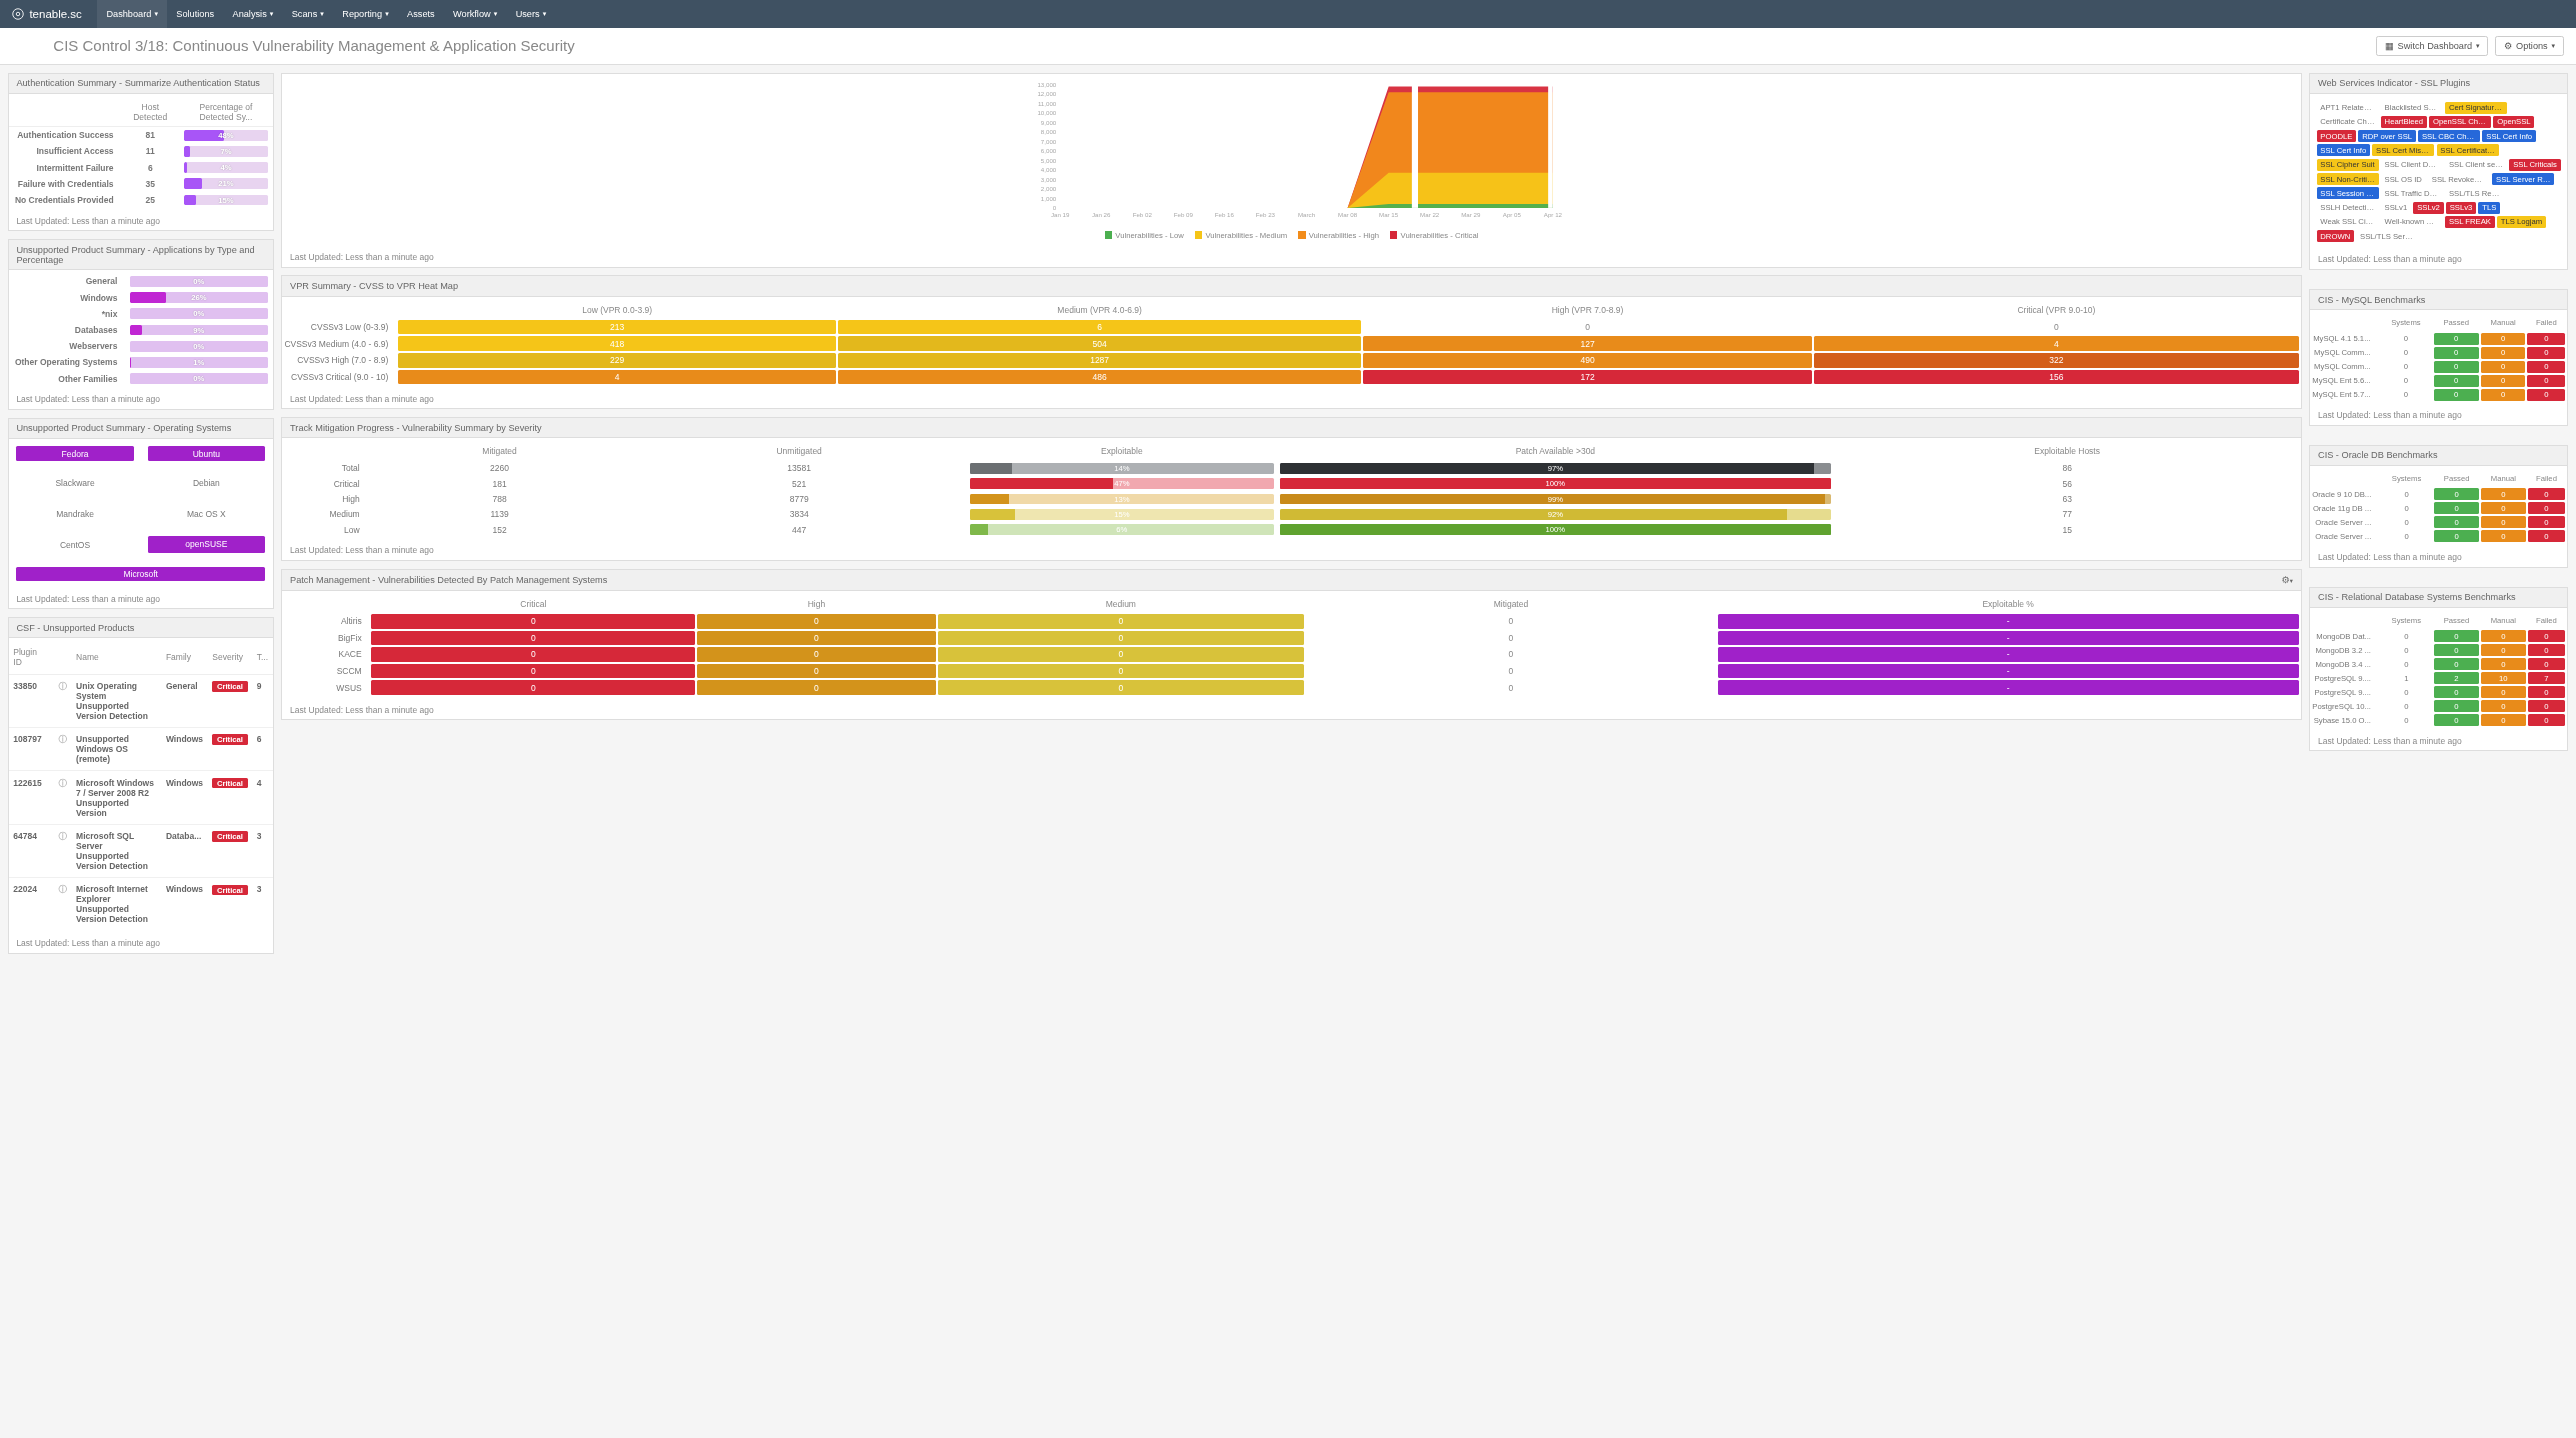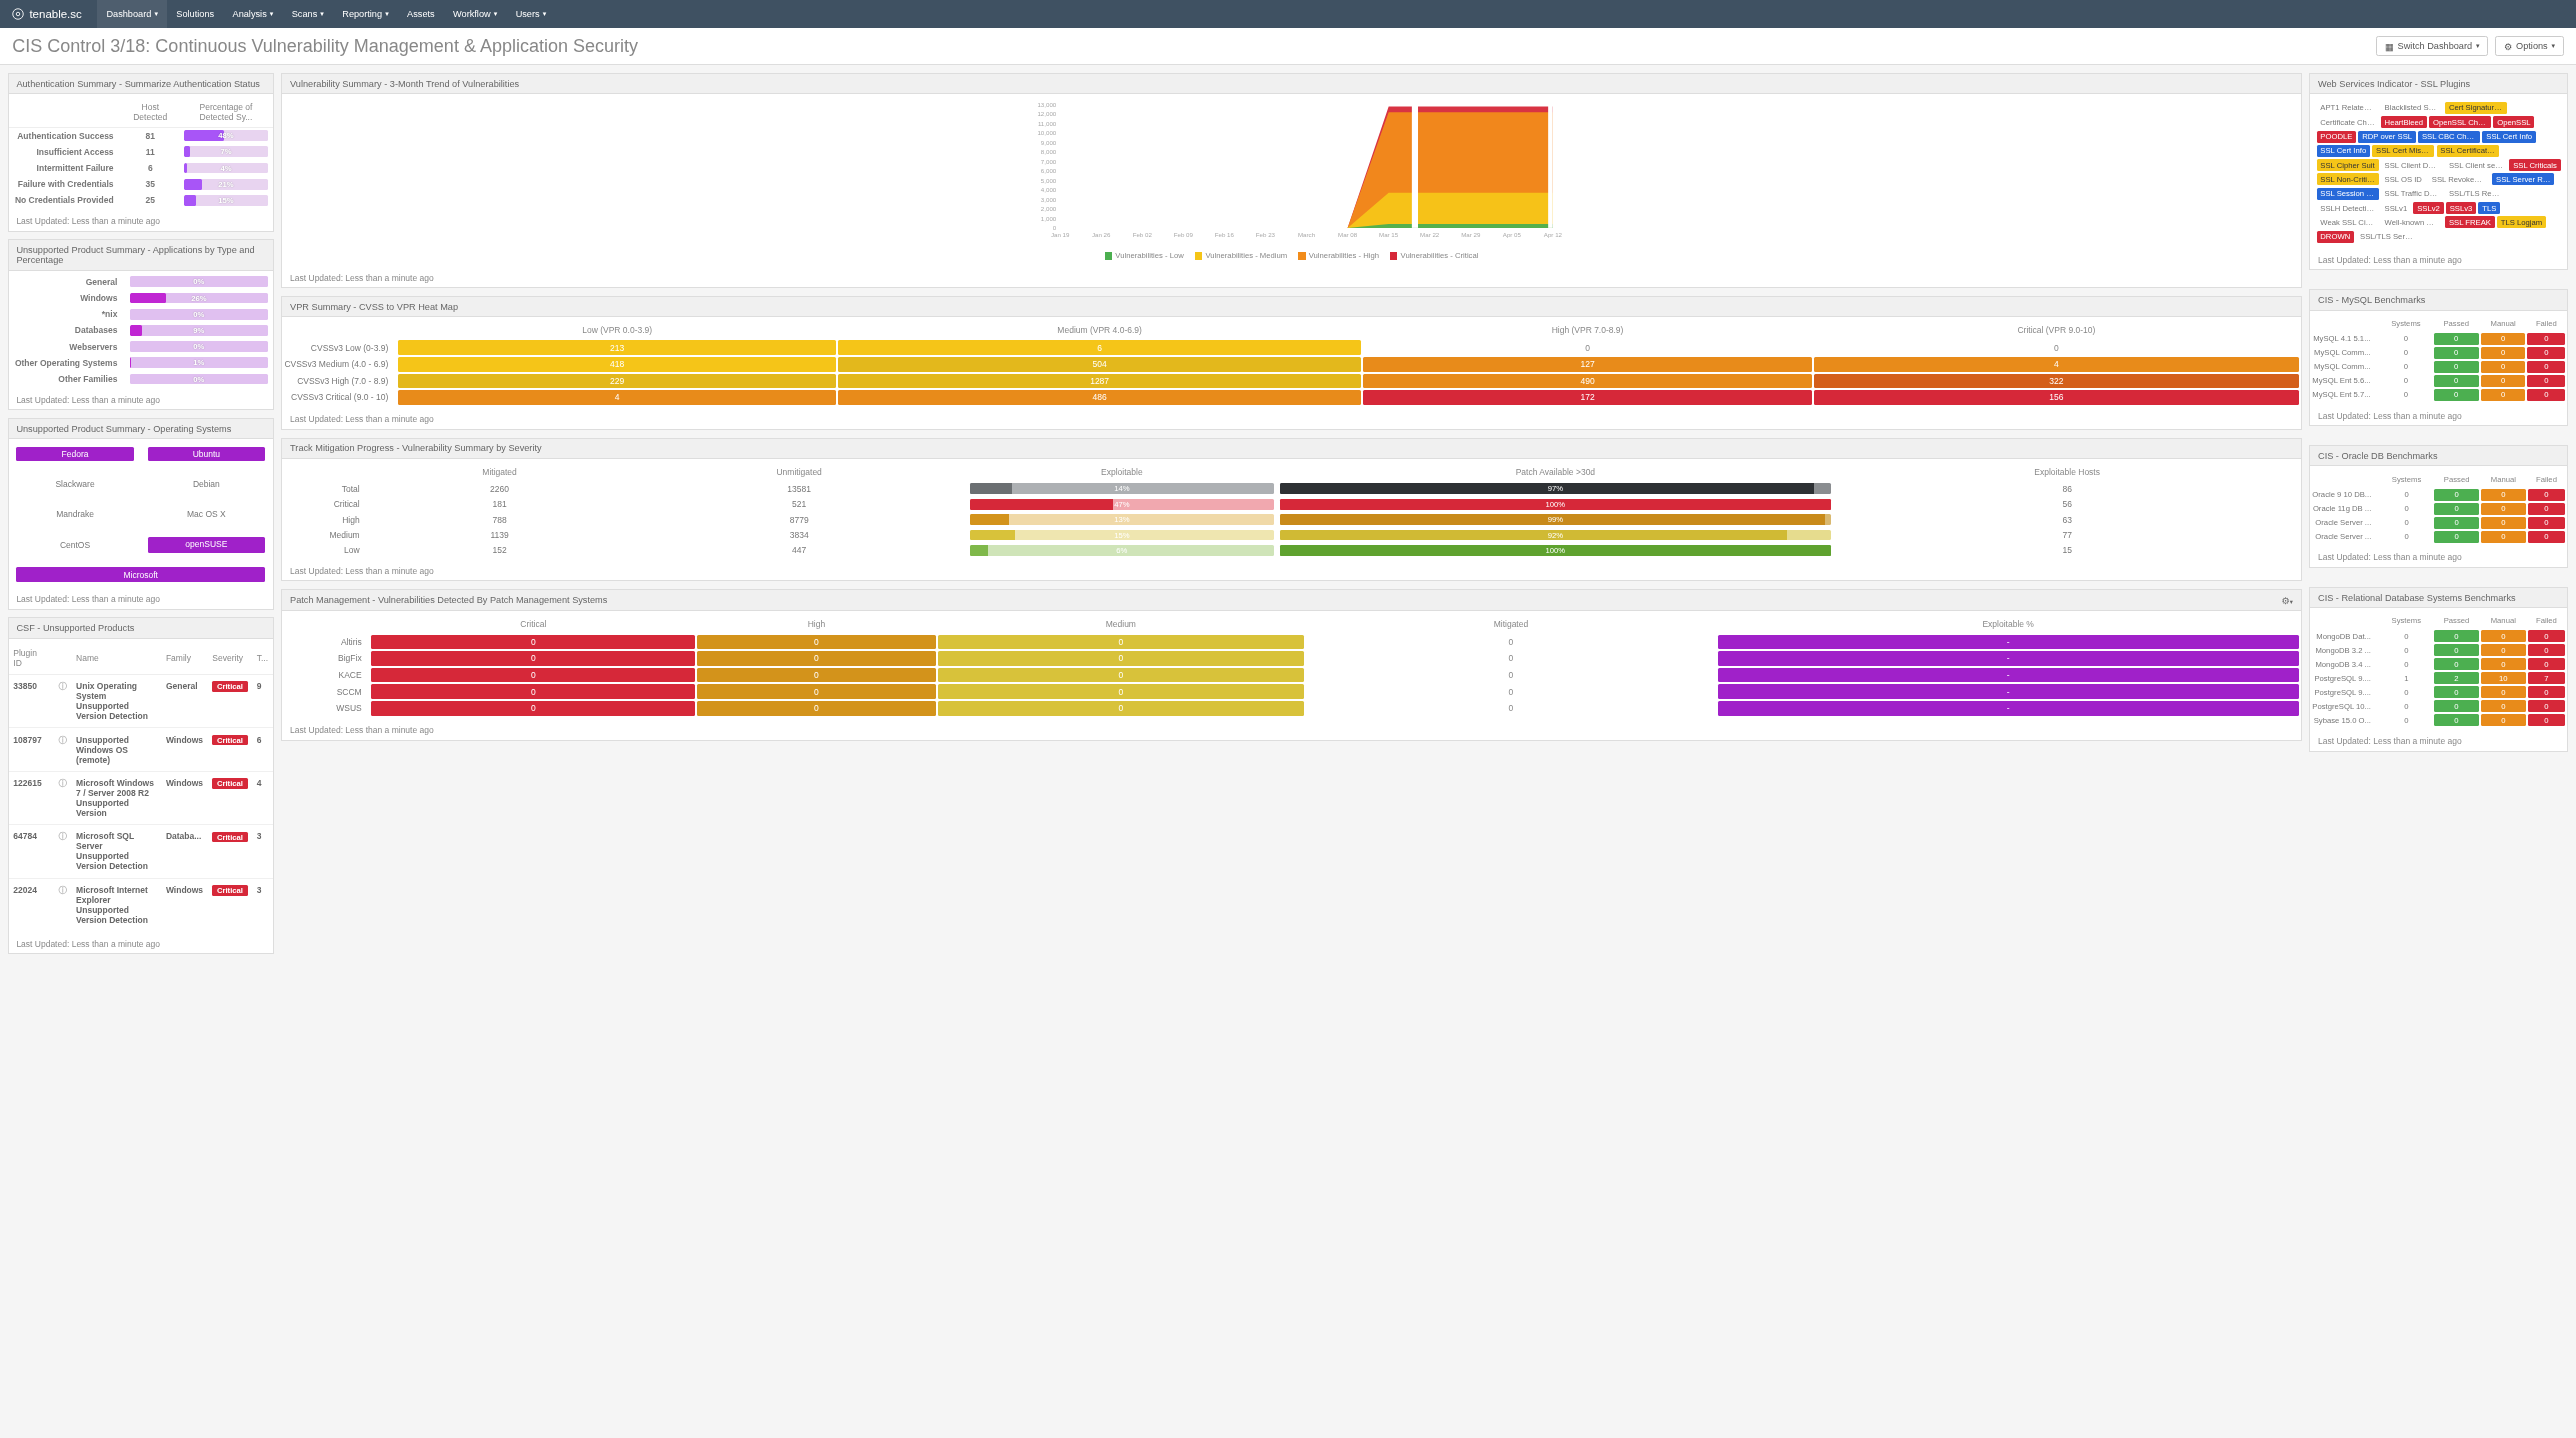--- a/index.html
+++ b/index.html
@@ -4,21 +4,21 @@
 <style>
 * { margin: 0; padding: 0; box-sizing: border-box; }
 body { font-family: -apple-system, BlinkMacSystemFont, "Segoe UI", Arial, sans-serif; font-size: 9.2px; background: #f5f5f5; color: #333; }
 .navbar { background: #3f5162; color: #fff; height: 28px; display: flex; align-items: center; padding: 0 10.8px; }
 .navbar .brand { display: flex; align-items: center; font-size: 11.5px; font-weight: 400; margin-right: 15.4px; }
 .navbar .brand svg { width: 14px; height: 14px; margin-right: 4.6px; }
 .navbar .nav-item { color: #fff; padding: 0 9.2px; font-size: 9.2px; display: flex; align-items: center; height: 100%; cursor: pointer; }
 .navbar .nav-item.active { background: rgba(255,255,255,0.08); }
 .navbar .chevron { margin-left: 3.1px; font-size: 7px; }
 .page-header { background: #fff; border-bottom: 0.8px solid #ddd; padding: 7.7px 12.3px; display: flex; justify-content: space-between; align-items: center; }
-.page-title { font-size: 18px; font-weight: 300; color: #888; }
+.page-title { font-size: 15px; font-weight: 300; color: #888; margin-left: 41px; }
 .page-actions button { background: #fff; border: 0.8px solid #ccc; border-radius: 2.3px; padding: 3.8px 7.7px; font-size: 9.2px; color: #555; margin-left: 4.6px; cursor: pointer; display: inline-flex; align-items: center; }
 .page-actions .chevron { margin-left: 3.8px; font-size: 7px; }
 .dashboard { display: flex; padding: 7.7px; gap: 7.7px; }
 .col-left { width: 266px; display: flex; flex-direction: column; gap: 7.7px; }
 .col-center { flex: 1; display: flex; flex-direction: column; gap: 7.7px; }
 .col-right { width: 259px; display: flex; flex-direction: column; gap: 19px; }
 .panel { background: #fff; border: 0.8px solid #ddd; border-radius: 0; }
 .panel-header { background: #f0f0f0; border-bottom: 0.8px solid #ddd; padding: 4.6px 7.7px; font-size: 9.2px; color: #666; display: flex; justify-content: space-between; align-items: center; }
 .panel-body { padding: 3.1px 0; }
 .panel-footer { padding: 4.6px 7.7px; font-size: 8.5px; color: #888; }
@@ -312,21 +312,20 @@
               </tr>
             </tbody>
           </table>
       </div>
       <div class="panel-footer">Last Updated: Less than a minute ago</div>
     </div>
   </div>
 
   <div class="col-center">
     <div class="panel">
-      <div class="panel-header">Vulnerability Summary - 3-Month Trend of Vulnerabilities</div>
       <div class="panel-body">
         <svg class="chart-svg" id="trend-chart" viewBox="0 0 700 200" style="font-size:12px">
             <text x="45" y="13" font-size="8" fill="#aaa" text-anchor="end">13,000</text>
             <text x="45" y="25.3076923076923" font-size="8" fill="#aaa" text-anchor="end">12,000</text>
             <text x="45" y="37.61538461538461" font-size="8" fill="#aaa" text-anchor="end">11,000</text>
             <text x="45" y="49.92307692307692" font-size="8" fill="#aaa" text-anchor="end">10,000</text>
             <text x="45" y="62.23076923076923" font-size="8" fill="#aaa" text-anchor="end">9,000</text>
             <text x="45" y="74.53846153846153" font-size="8" fill="#aaa" text-anchor="end">8,000</text>
             <text x="45" y="86.84615384615385" font-size="8" fill="#aaa" text-anchor="end">7,000</text>
             <text x="45" y="99.15384615384615" font-size="8" fill="#aaa" text-anchor="end">6,000</text>

